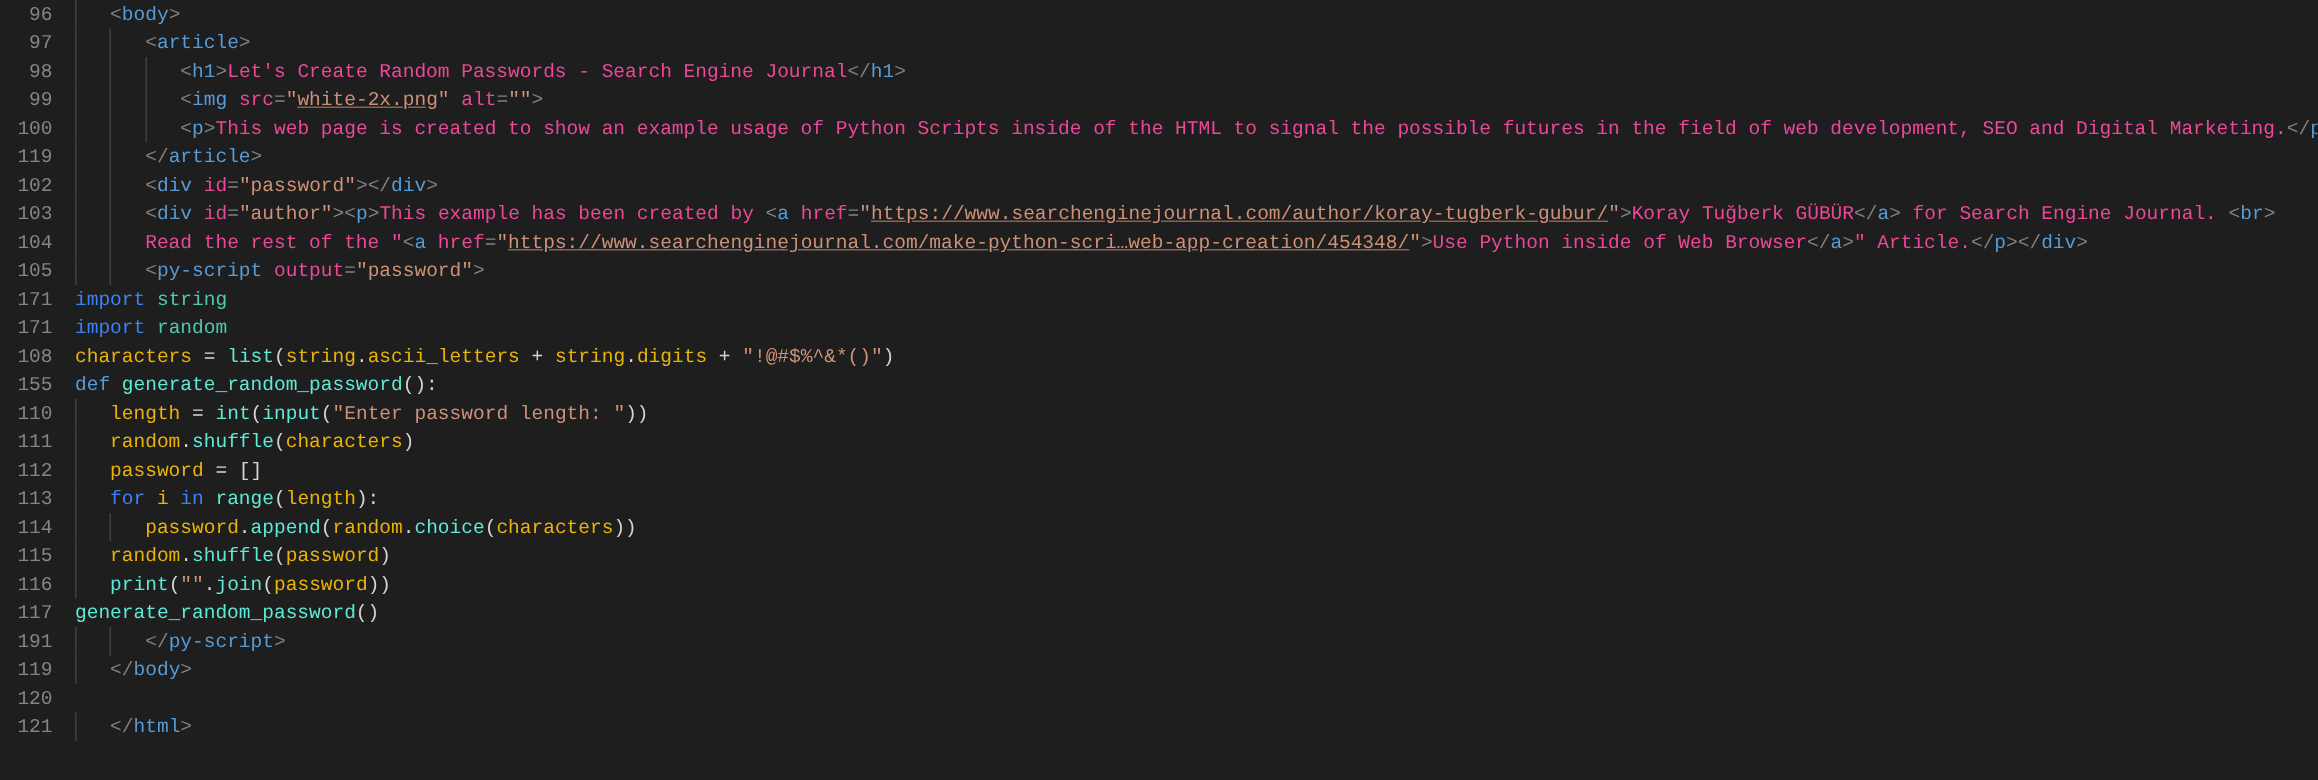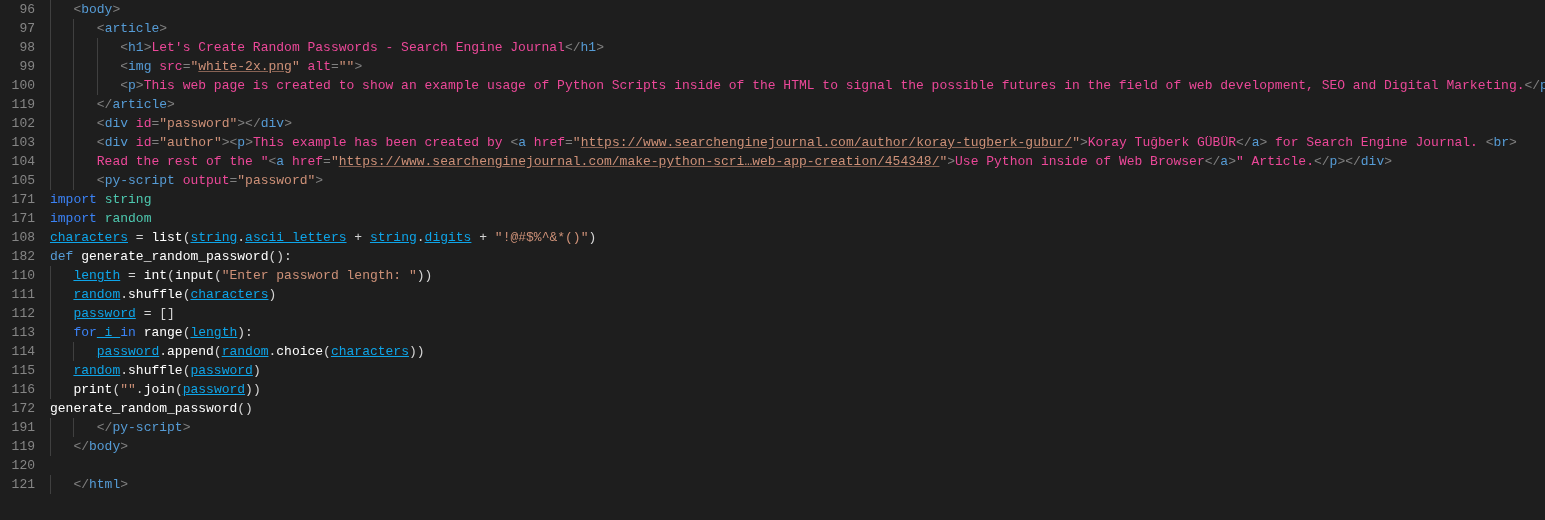--- a/index.html
+++ b/index.html
@@ -39,22 +39,22 @@
     margin-right: -1px;
   }
   .tag { color: #569cd6; text-align: right; }
   .attr { color: #ec4899; }
   .str { color: #ce9178; }
   .punc { color: #808080; }
   .txt { color: #ec4899; }
   .link { color: #ce9178; text-decoration: underline; text-decoration-color: rgba(206,145,120,0.6); }
   .kw { color: #3b82f6; }
   .mod { color: #4ec9b0; }
-  .fn { color: #ffffff; }
-  .var { color: #0ea5e9; text-decoration: underline; }
+  .fn { color: #5eead4; }
+  .var { color: #eab308; }
   .pystr { color: #ce9178; }
   .op { color: #d4d4d4; }
 </style>
 </head>
 <body>
 
 <div class="editor">
   <div class="gutter">
     <div>96</div>
     <div>97</div>
@@ -62,29 +62,29 @@
     <div>99</div>
     <div>100</div>
     <div>119</div>
     <div>102</div>
     <div>103</div>
     <div>104</div>
     <div>105</div>
     <div>171</div>
     <div>171</div>
     <div>108</div>
-    <div>182</div>
+    <div>155</div>
     <div>110</div>
     <div>111</div>
     <div>112</div>
     <div>113</div>
     <div>114</div>
     <div>115</div>
     <div>116</div>
-    <div>172</div>
+    <div>117</div>
     <div>191</div>
     <div>119</div>
     <div>120</div>
     <div>121</div>
   </div>
 
   <div class="code">
 
     <div class="line"><span class="guide"></span>   <span class="punc">&lt;</span><span class="tag">body</span><span class="punc">&gt;</span></div>
 

